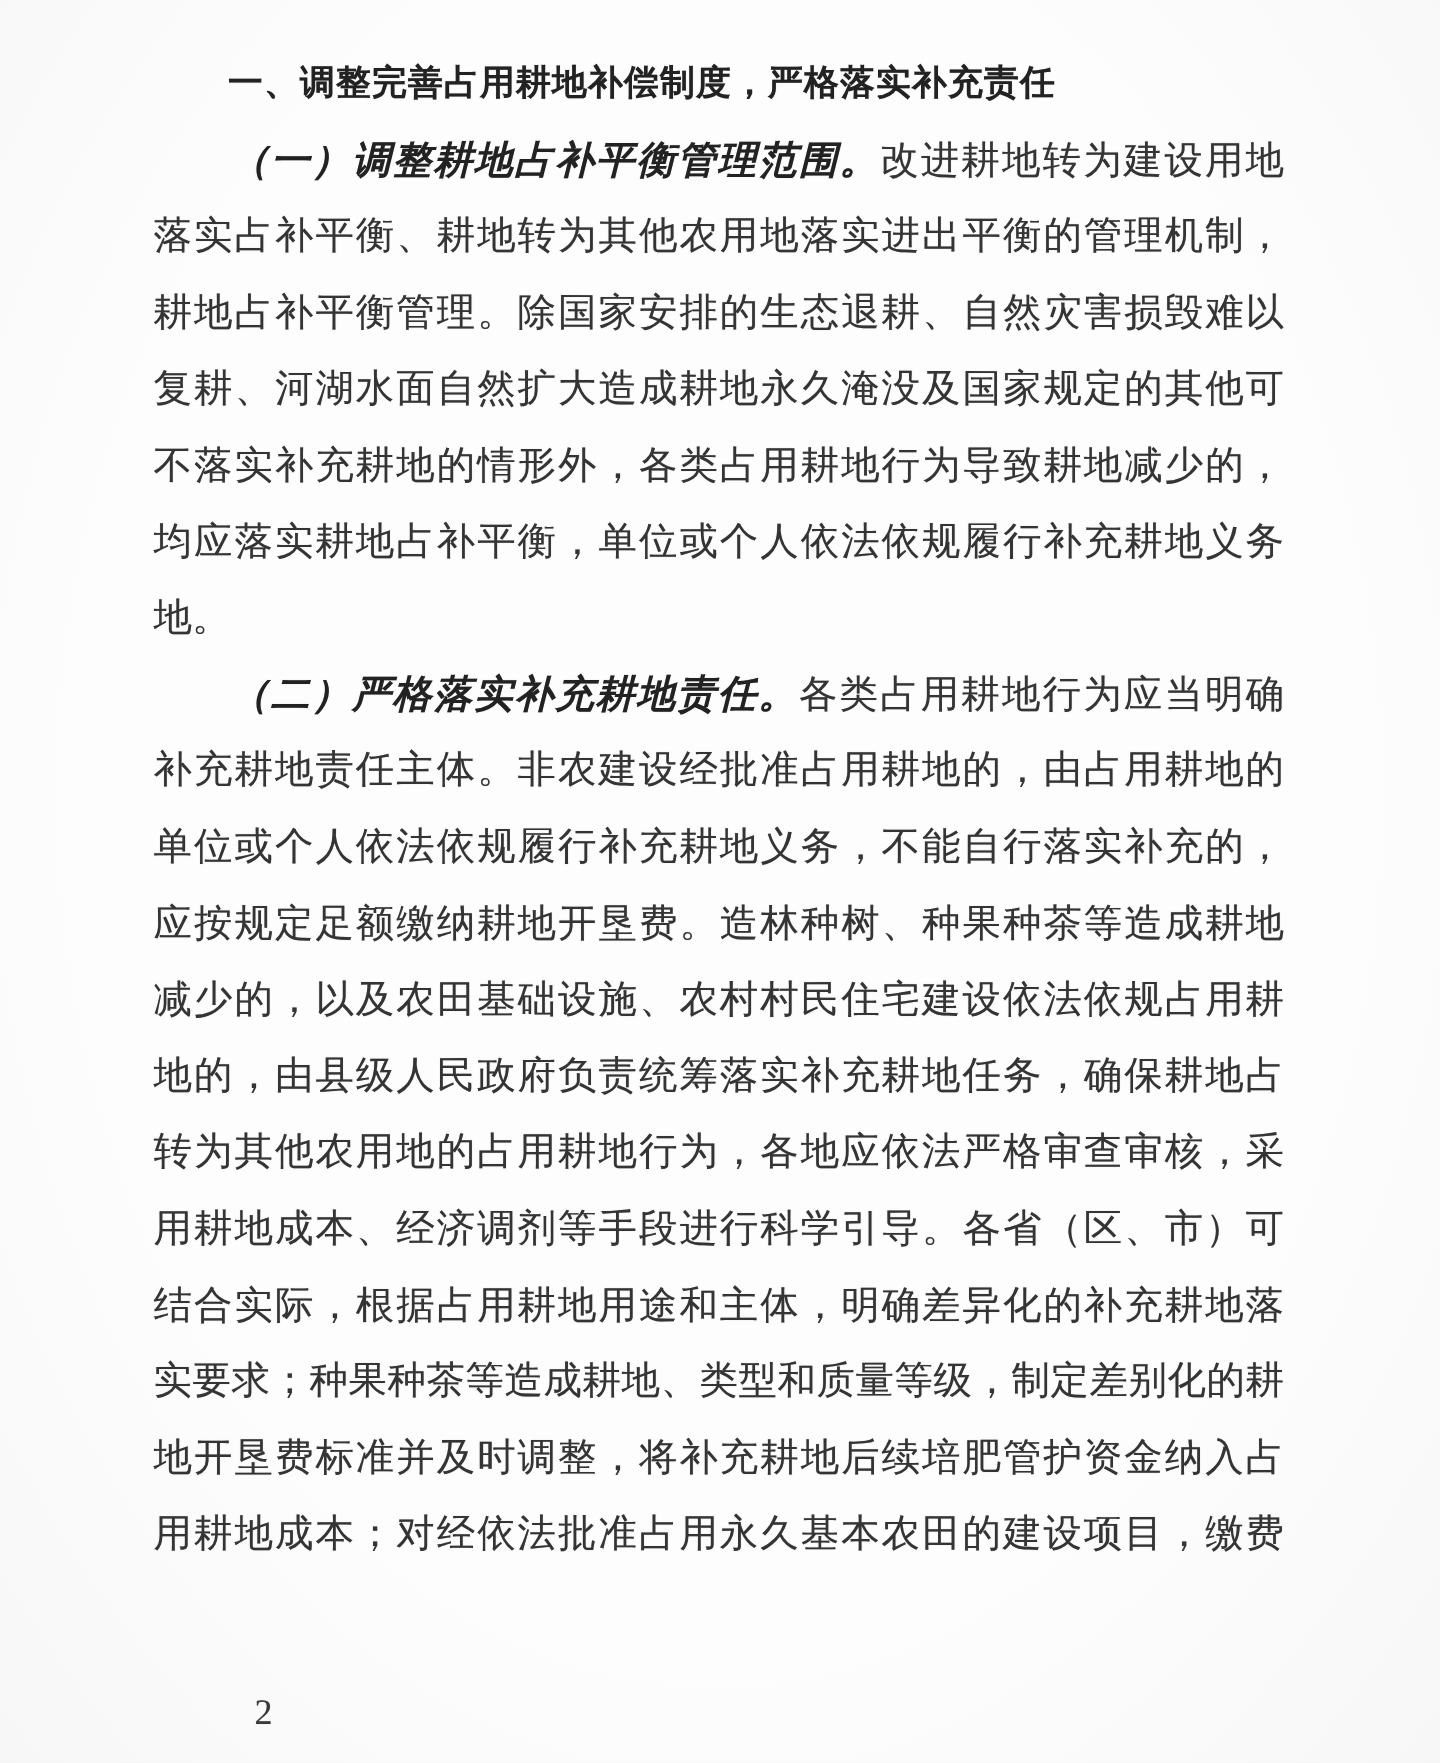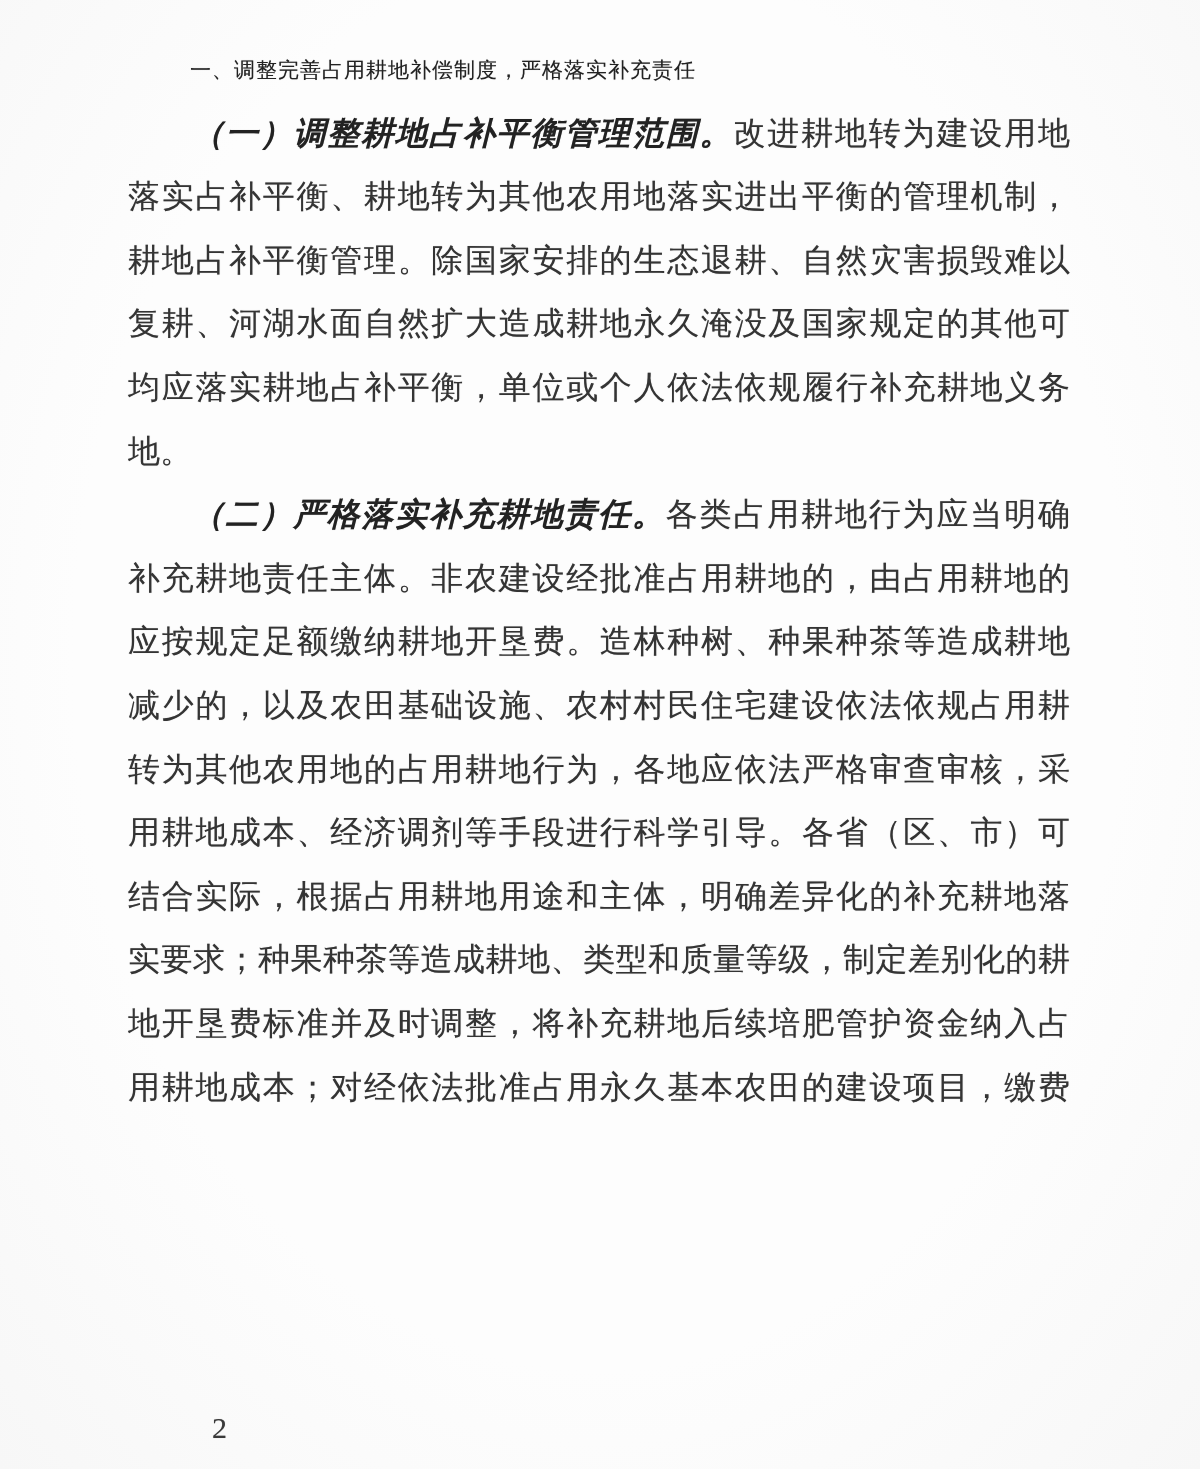--- a/index.html
+++ b/index.html
@@ -29,23 +29,23 @@
     text-shadow: 0 0 0.7px rgba(45,45,45,0.45);
   }
   .line.first {
     text-indent: 64px;
   }
   .line.short {
     text-align-last: left;
   }
   .title {
     font-family: "Liberation Sans", "DejaVu Sans", sans-serif;
-    font-weight: normal;
+    font-weight: bold;
     color: #222222;
-    font-size: 21px;
+    font-size: 29px;
     letter-spacing: 1px;
     text-align: center;
     text-align-last: left;
     text-indent: 62px;
   }
   .lead {
     font-family: "Liberation Sans", "DejaVu Sans", sans-serif;
     font-weight: bold;
     color: #222222;
     font-style: italic;
@@ -67,29 +67,32 @@
 
 <div class="page">
 
   <div class="line title">一、调整完善占用耕地补偿制度，严格落实补充责任</div>
 
   <div class="para">
     <div class="line first"><span class="lead">（一）调整耕地占补平衡管理范围。</span><span>改进耕地转为建设用地</span></div>
     <div class="line">落实占补平衡、耕地转为其他农用地落实进出平衡的管理机制，</div>
     <div class="line">耕地占补平衡管理。除国家安排的生态退耕、自然灾害损毁难以</div>
     <div class="line">复耕、河湖水面自然扩大造成耕地永久淹没及国家规定的其他可</div>
+    <div class="line">不落实补充耕地的情形外，各类占用耕地行为导致耕地减少的，</div>
     <div class="line">均应落实耕地占补平衡，单位或个人依法依规履行补充耕地义务</div>
     <div class="line short">地。</div>
   </div>
 
   <div class="para">
     <div class="line first"><span class="lead">（二）严格落实补充耕地责任。</span><span>各类占用耕地行为应当明确</span></div>
     <div class="line">补充耕地责任主体。非农建设经批准占用耕地的，由占用耕地的</div>
+    <div class="line">单位或个人依法依规履行补充耕地义务，不能自行落实补充的，</div>
     <div class="line">应按规定足额缴纳耕地开垦费。造林种树、种果种茶等造成耕地</div>
     <div class="line">减少的，以及农田基础设施、农村村民住宅建设依法依规占用耕</div>
+    <div class="line">地的，由县级人民政府负责统筹落实补充耕地任务，确保耕地占</div>
     <div class="line">转为其他农用地的占用耕地行为，各地应依法严格审查审核，采</div>
     <div class="line">用耕地成本、经济调剂等手段进行科学引导。各省（区、市）可</div>
     <div class="line">结合实际，根据占用耕地用途和主体，明确差异化的补充耕地落</div>
     <div class="line">实要求；种果种茶等造成耕地、类型和质量等级，制定差别化的耕</div>
     <div class="line">地开垦费标准并及时调整，将补充耕地后续培肥管护资金纳入占</div>
     <div class="line">用耕地成本；对经依法批准占用永久基本农田的建设项目，缴费</div>
   </div>
 
   <div class="page-number">2</div>
 

